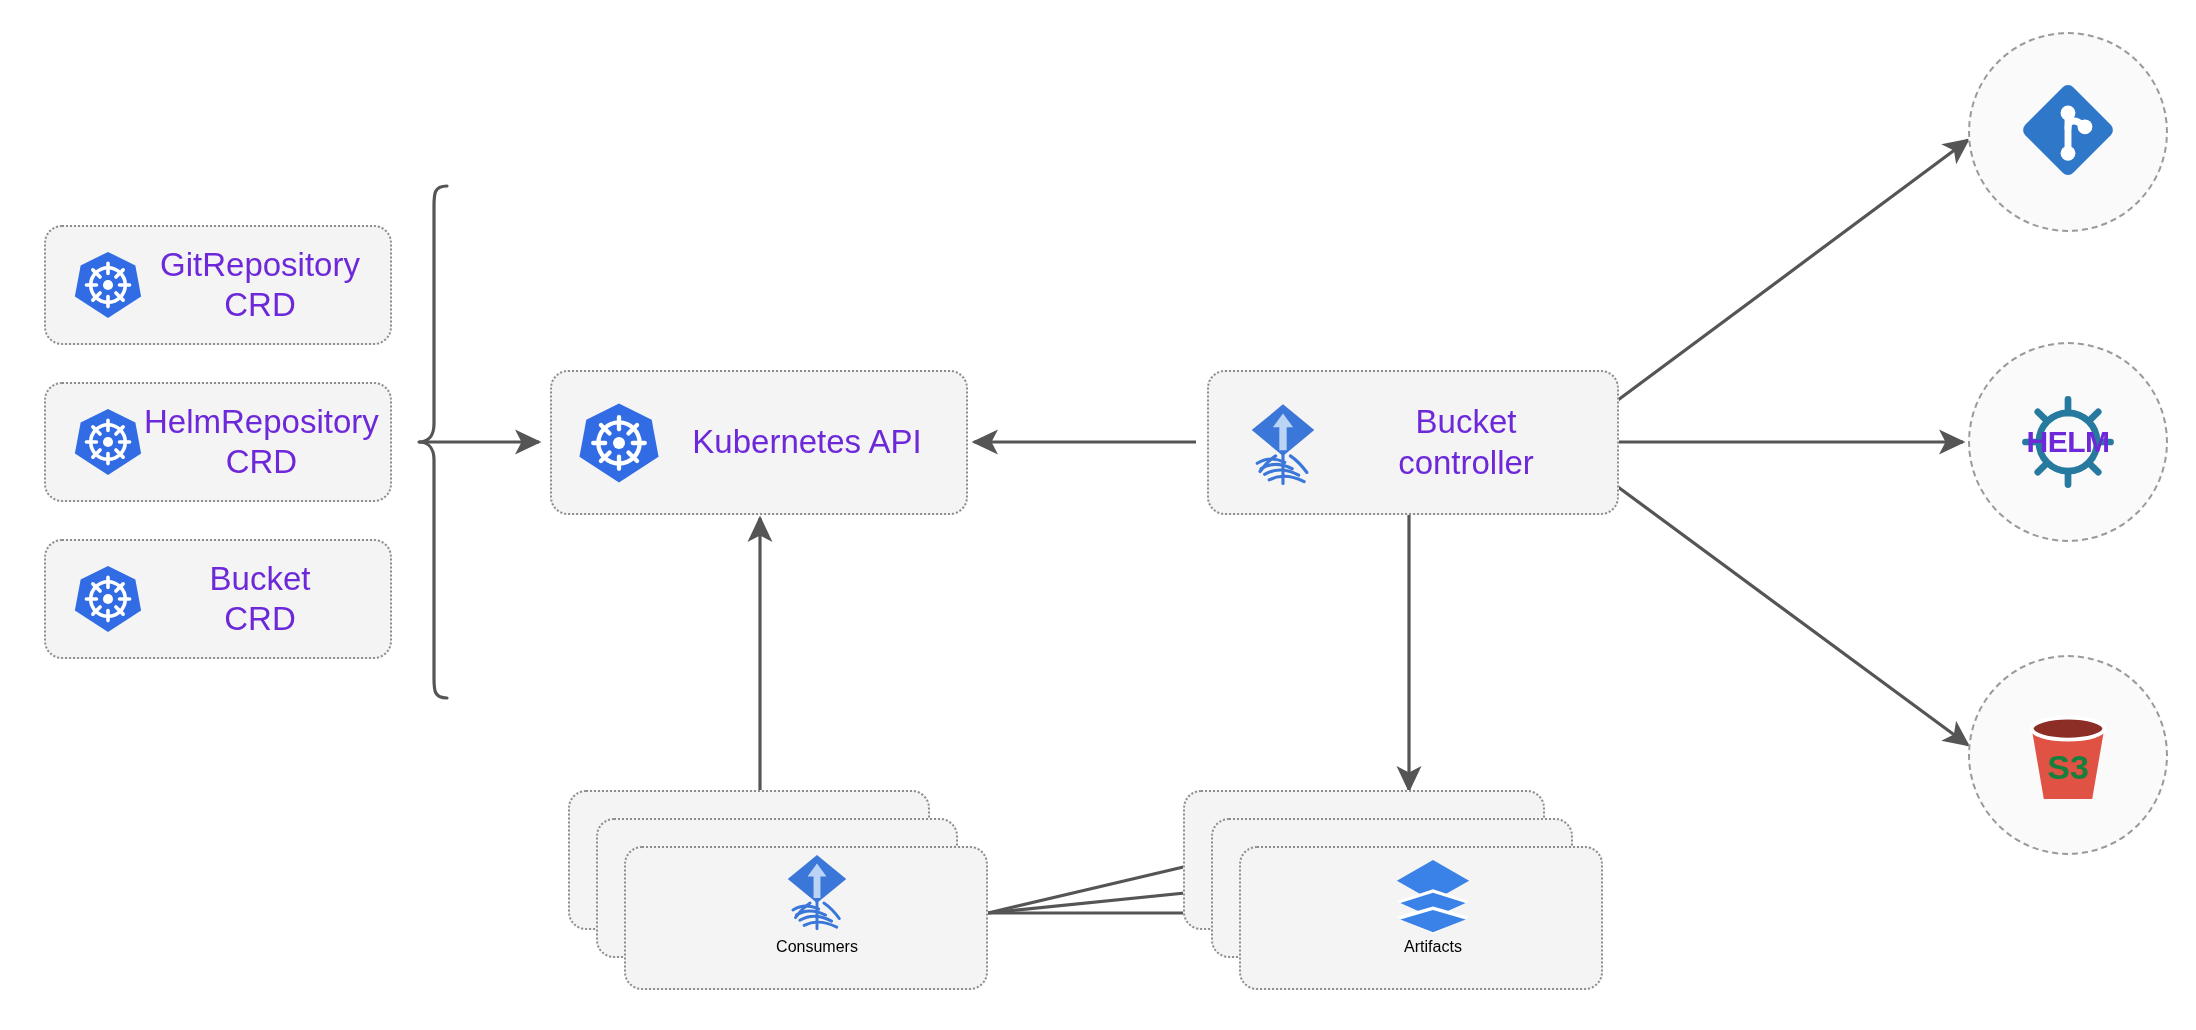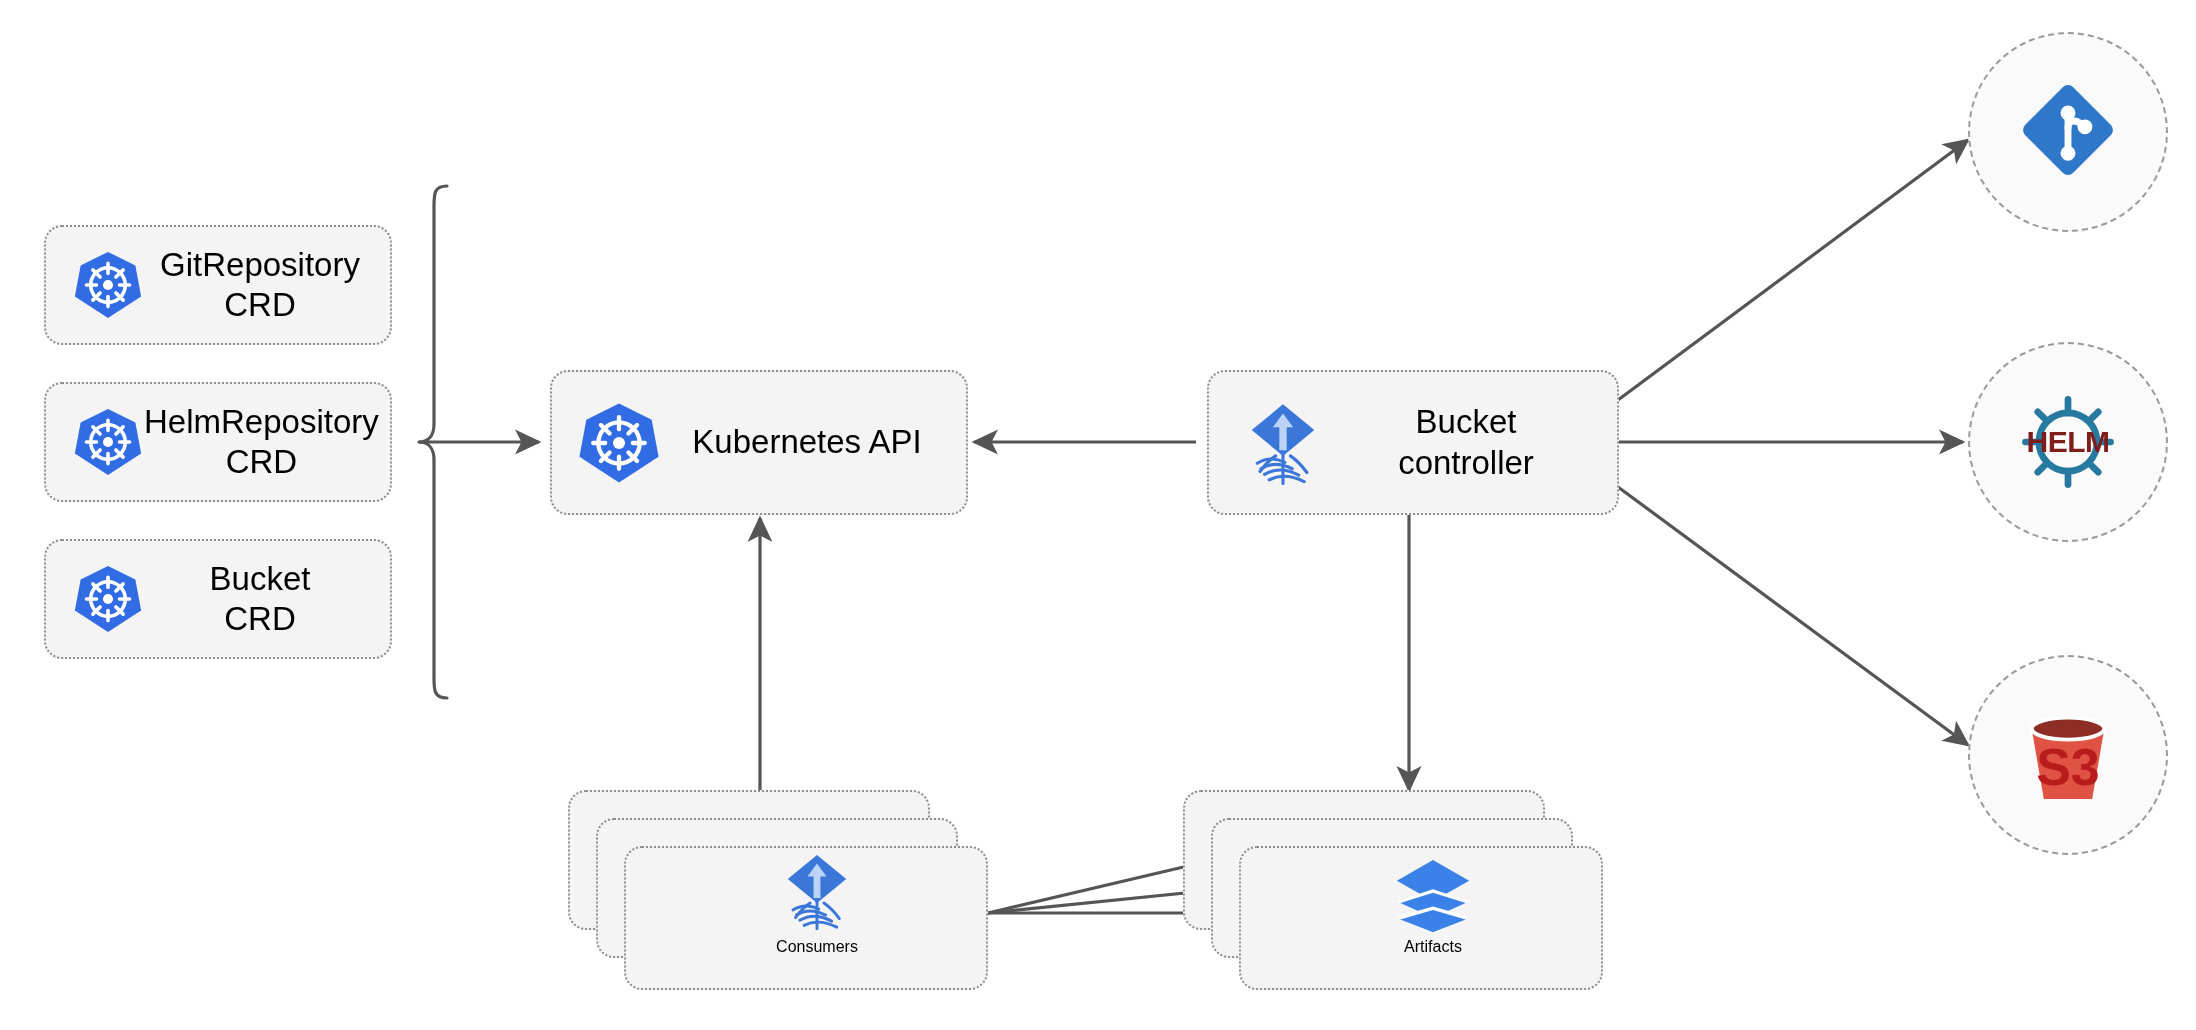--- a/index.html
+++ b/index.html
@@ -34,21 +34,21 @@
     box-sizing: border-box;
     background: #f4f4f4;
     border: 2.5px dotted #8d8d8d;
     border-radius: 18px;
     display: flex;
     align-items: center;
     z-index: 5;
   }
   .node .label {
     font-size: 33px;
-    color: #000000;
+    color: #6d28d9;
     line-height: 1.22;
     white-space: pre-line;
     text-align: center;
     flex: 1;
     padding-right: 14px;
   }
   .node .ico {
     flex: 0 0 auto;
     display: flex;
     align-items: center;
@@ -306,34 +306,34 @@
           <line x1="12" y1="50" x2="24" y2="50"></line>
           <line x1="76" y1="50" x2="88" y2="50"></line>
           <line x1="23" y1="23" x2="31" y2="31"></line>
           <line x1="69" y1="69" x2="77" y2="77"></line>
           <line x1="77" y1="23" x2="69" y2="31"></line>
           <line x1="31" y1="69" x2="23" y2="77"></line>
         </g>
       </svg>
       <span style="position:absolute; left:0; top:0; width:112px; height:112px;
                    display:flex; align-items:center; justify-content:center;
-                   font-size:30px; font-weight:bold; color:#7f1d1d;
+                   font-size:30px; font-weight:bold; color:#6d28d9;
                    letter-spacing:-0.5px; font-family:'Liberation Sans',sans-serif;">HELM</span>
     </span>
   </div>
 
   <div class="circle-node" style="left:1968px; top:655px; width:200px; height:200px;">
     <span style="position:relative; display:block; width:110px; height:110px;">
       <svg width="110" height="110" viewBox="0 0 100 100">
         <path d="M17,26 L83,26 L72,90 L28,90 Z" fill="#E05243"></path>
         <ellipse cx="50" cy="26" rx="33" ry="10" fill="#8C2E26"></ellipse>
         <path d="M17,26 C17,20.5 31.8,16 50,16 C68.2,16 83,20.5 83,26
                  C83,31.5 68.2,36 50,36 C31.8,36 17,31.5 17,26 Z" fill="none" stroke="#ffffff" stroke-width="3.5"></path>
       </svg>
       <span style="position:absolute; left:0; top:0; width:110px; height:110px;
                    display:flex; align-items:center; justify-content:center;
                    padding-top:24px; box-sizing:border-box;
-                   font-size:52px; font-weight:bold; color:#b91c1c;
+                   font-size:34px; font-weight:bold; color:#15803d;
                    font-family:'Liberation Sans',sans-serif;">S3</span>
     </span>
   </div>
 
 </div>
 
 </body></html>

